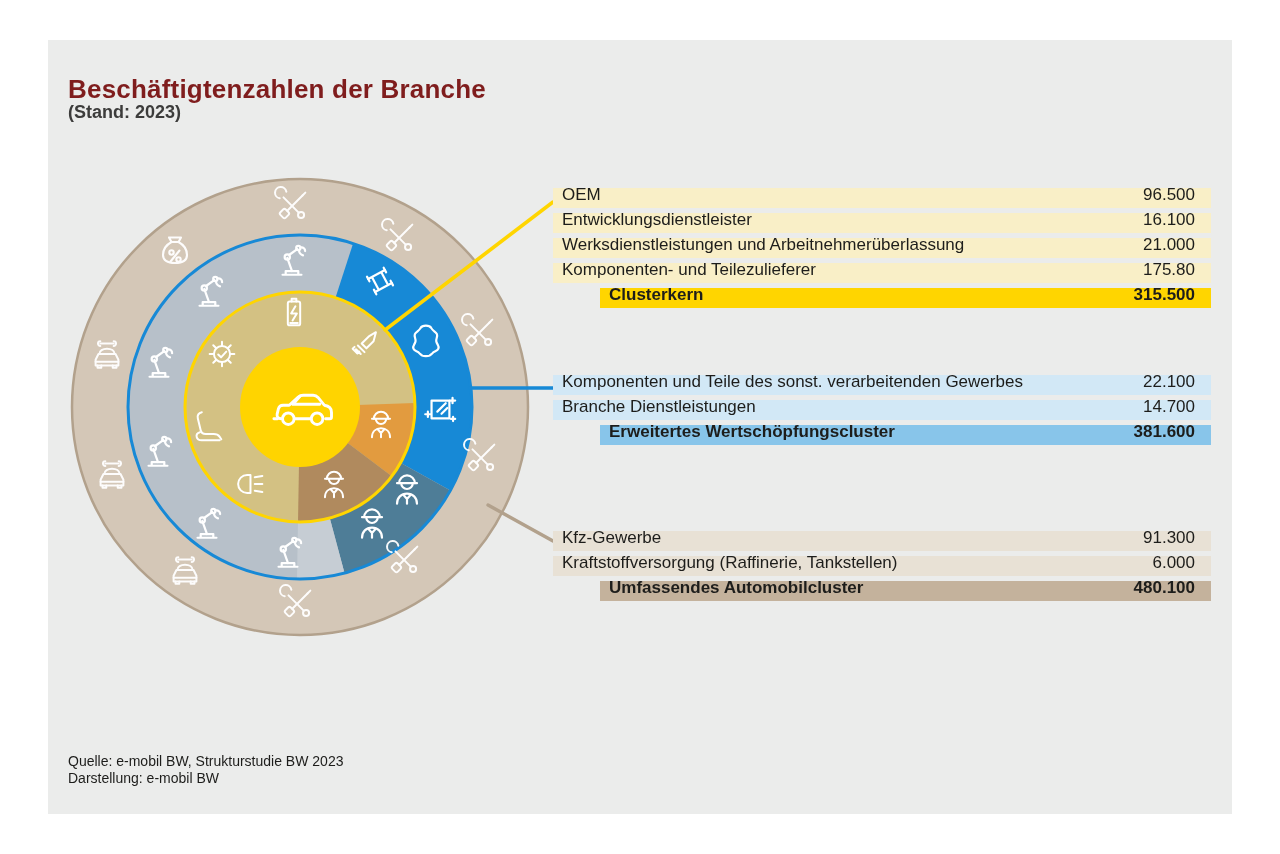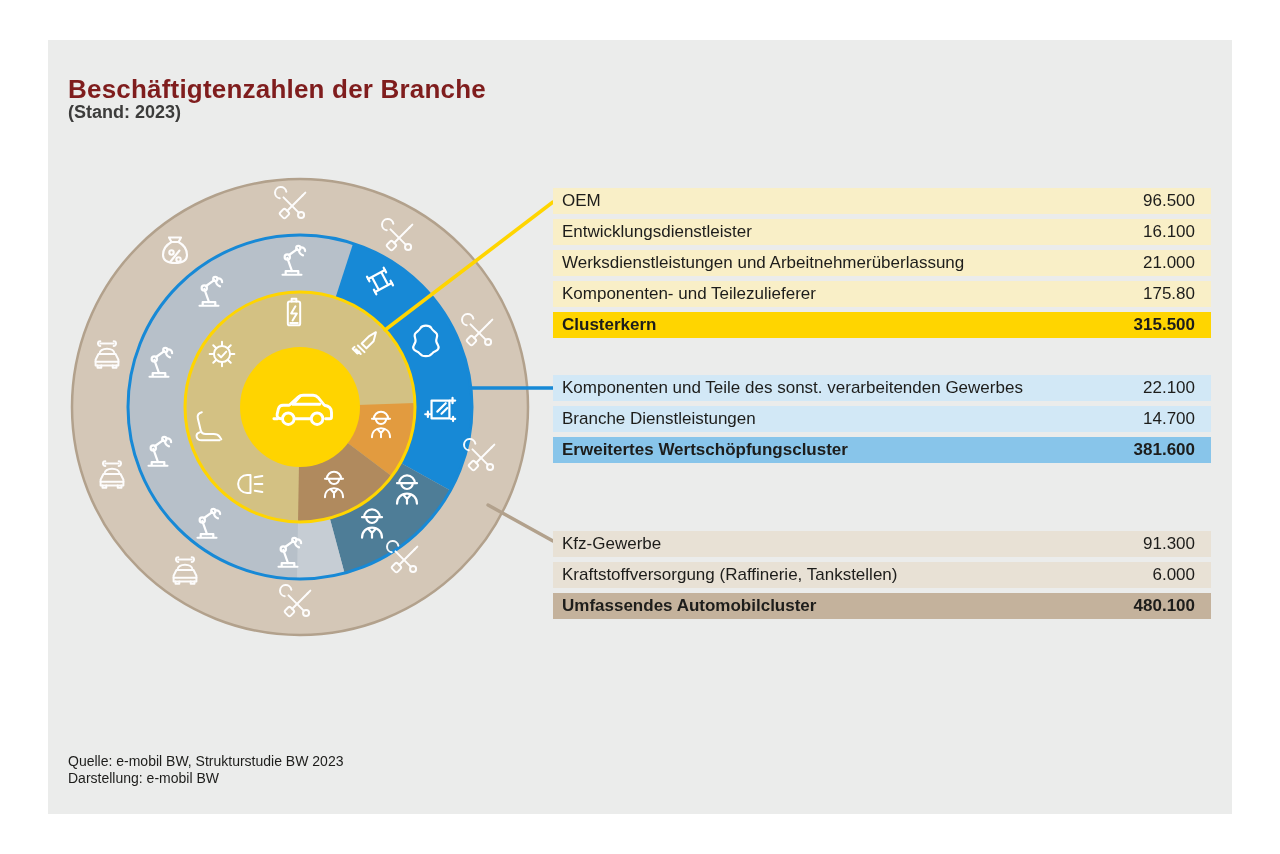--- a/index.html
+++ b/index.html
@@ -12,24 +12,24 @@
     --center-yellow:#ffd400; --icon-white:#ffffff;
   }
   *{margin:0;padding:0;box-sizing:border-box;}
   html,body{width:1280px;height:854px;}
   body{background:var(--page-bg);font-family:"Liberation Sans",sans-serif;color:var(--text);position:relative;overflow:hidden;}
   .panel{position:absolute;left:48px;top:40px;width:1184px;height:774px;background:var(--panel-bg);}
   .title{position:absolute;left:20px;top:34px;font-size:26px;font-weight:bold;color:#7f1d1d;letter-spacing:.2px;}
   .subtitle{position:absolute;left:20px;top:62px;font-size:18px;font-weight:bold;color:#3c3c3b;}
   .diagram-svg{position:absolute;left:0;top:0;width:1280px;height:854px;pointer-events:none;}
   .tbl{position:absolute;left:553px;width:658px;}
-  .row{height:26px;margin-bottom:5px;display:flex;align-items:center;justify-content:space-between;
+  .row{height:20px;margin-bottom:5px;display:flex;align-items:flex-end;justify-content:space-between;
        padding:0 16px 0 9px;font-size:17px;line-height:26px;color:var(--text);white-space:nowrap;}
   .row .val{font-variant-numeric:tabular-nums;}
-  .row.total{font-weight:bold;}
+  .row.total{font-weight:bold;margin-left:47px;}
   #tbl-yellow{top:188px;} #tbl-blue{top:375px;} #tbl-tan{top:531px;}
   #tbl-yellow .row{background:var(--row-yellow);} #tbl-yellow .row.total{background:var(--accent-yellow);}
   #tbl-blue .row{background:var(--row-blue);}   #tbl-blue .row.total{background:var(--total-blue);}
   #tbl-tan .row{background:var(--row-tan);}     #tbl-tan .row.total{background:var(--total-tan);}
   .footer{position:absolute;left:20px;top:713px;font-size:14px;color:#1d1d1b;line-height:17px;}
 </style>
 </head>
 <body>
 
 <div class="panel">

